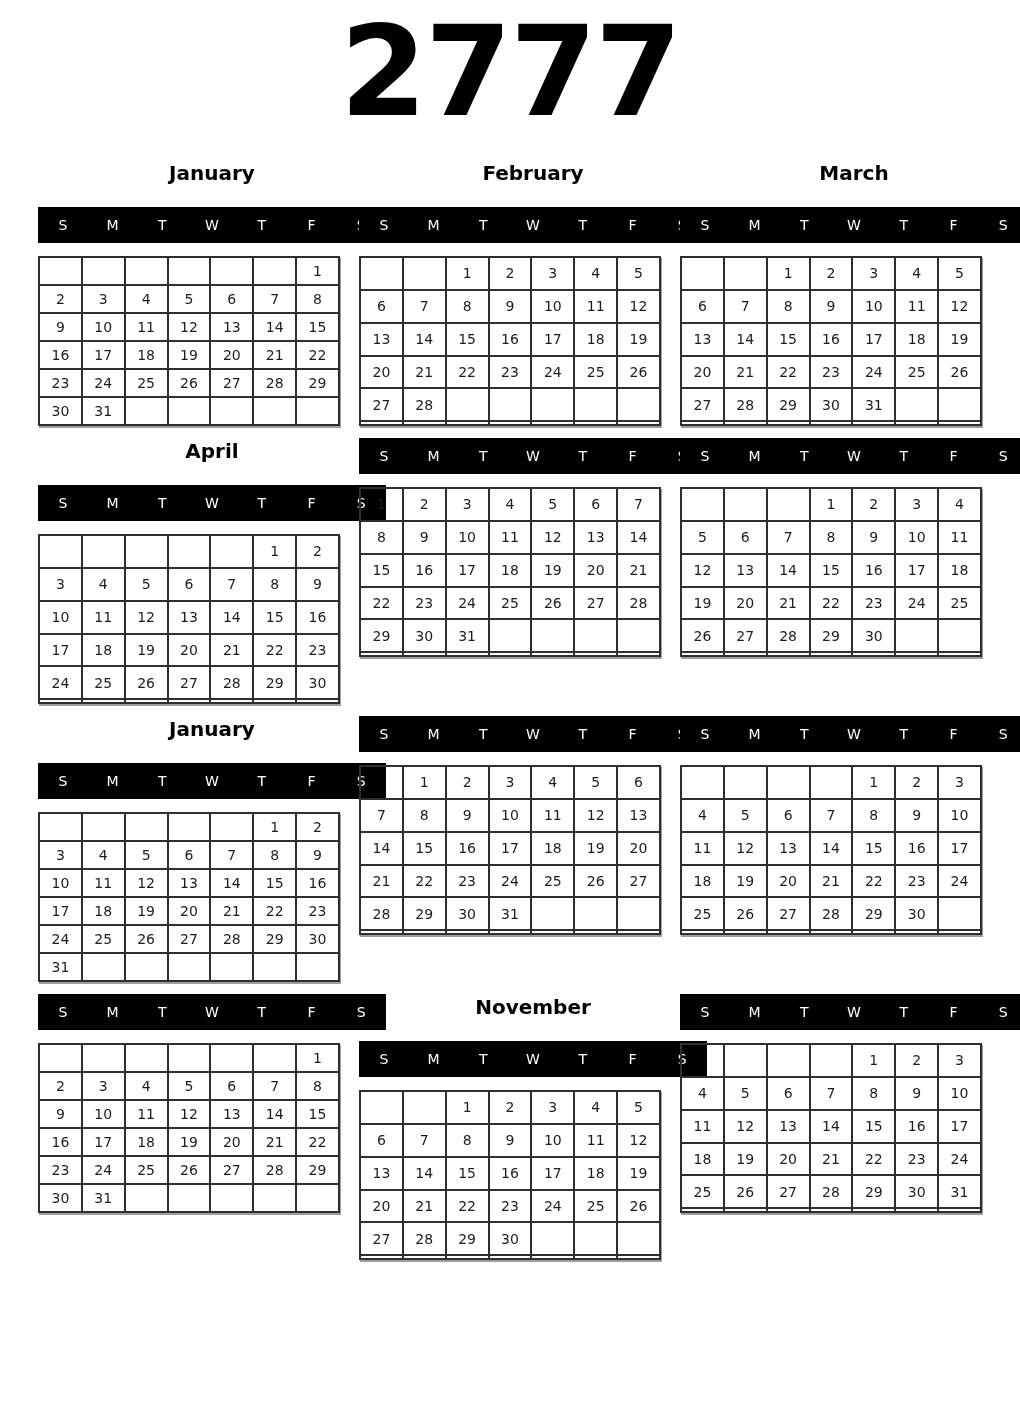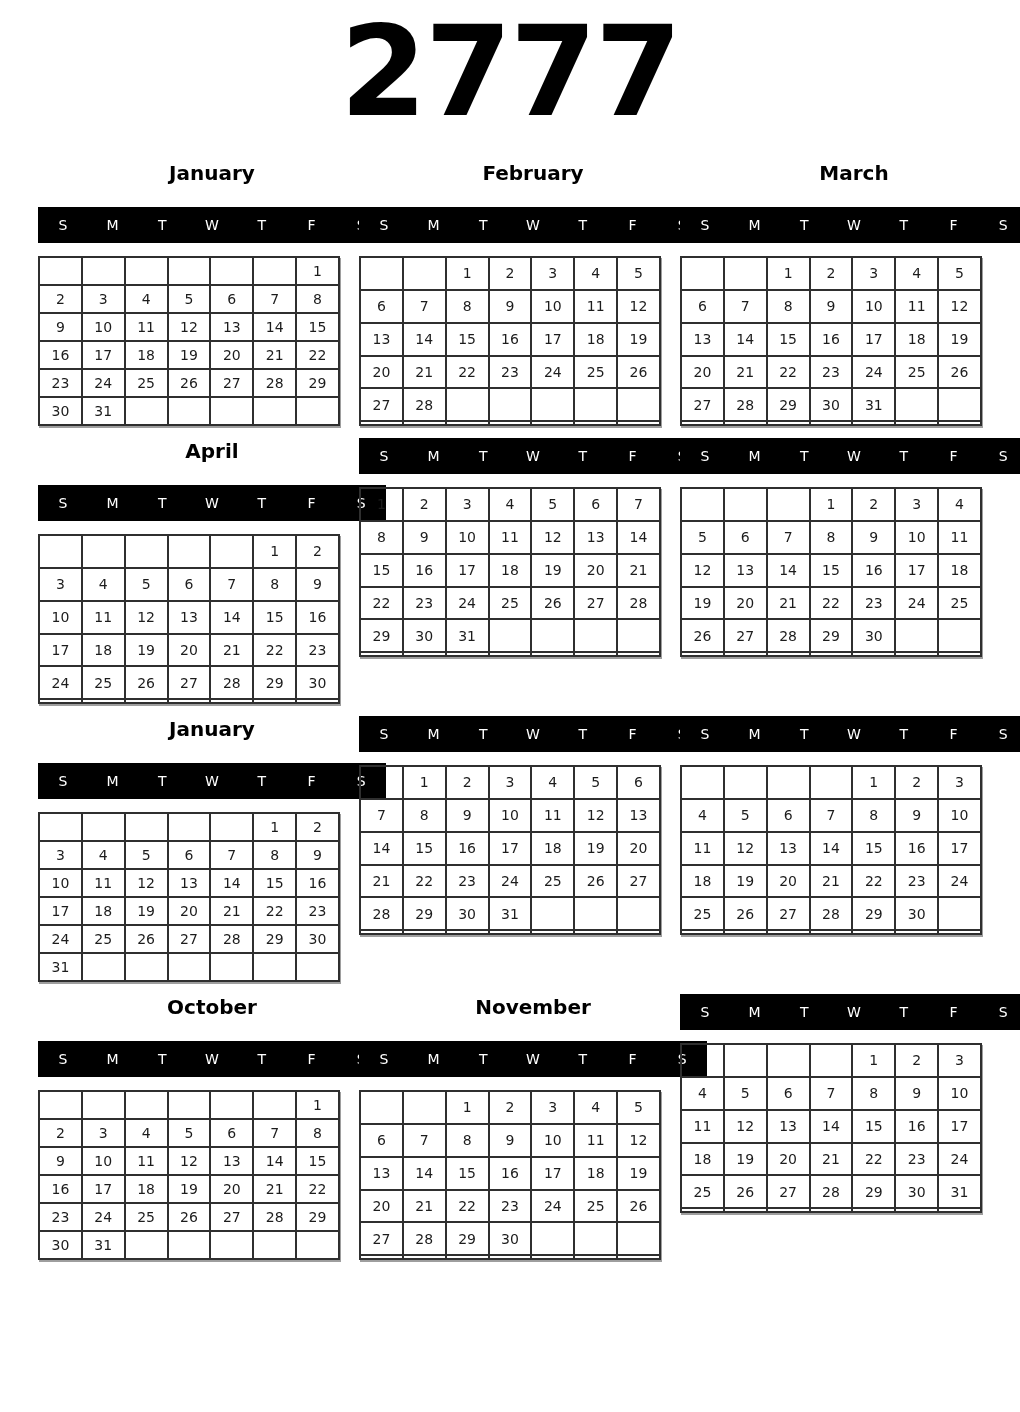--- a/index.html
+++ b/index.html
@@ -698,21 +698,20 @@
             <td></td>
             <td></td>
             <td></td>
             <td></td>
             <td></td>
           </tr>
         </tbody>
       </table>
     </section>
     <section class="month">
-      <h2 class="month-title">October</h2>
       <div class="weekday-bar">
         <span>S</span>
         <span>M</span>
         <span>T</span>
         <span>W</span>
         <span>T</span>
         <span>F</span>
         <span>S</span>
       </div>
       <table class="days">

